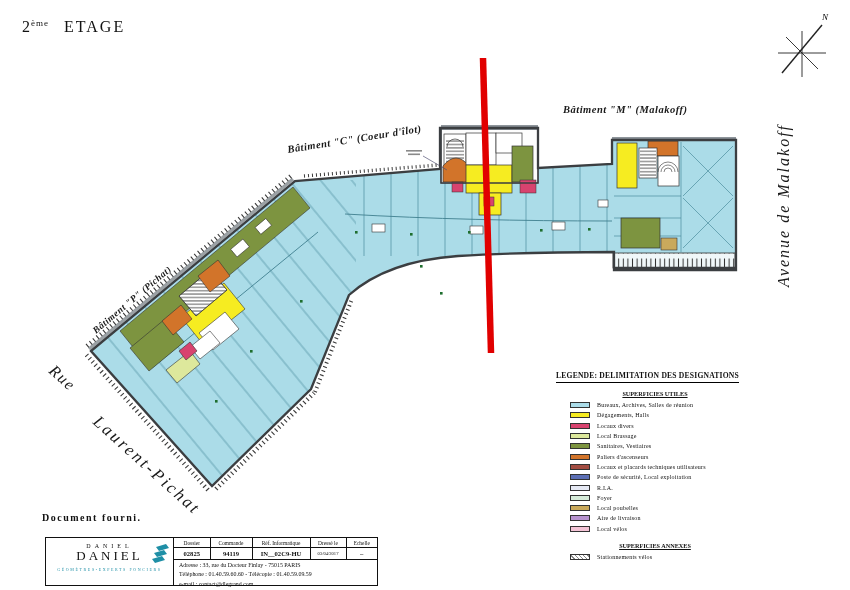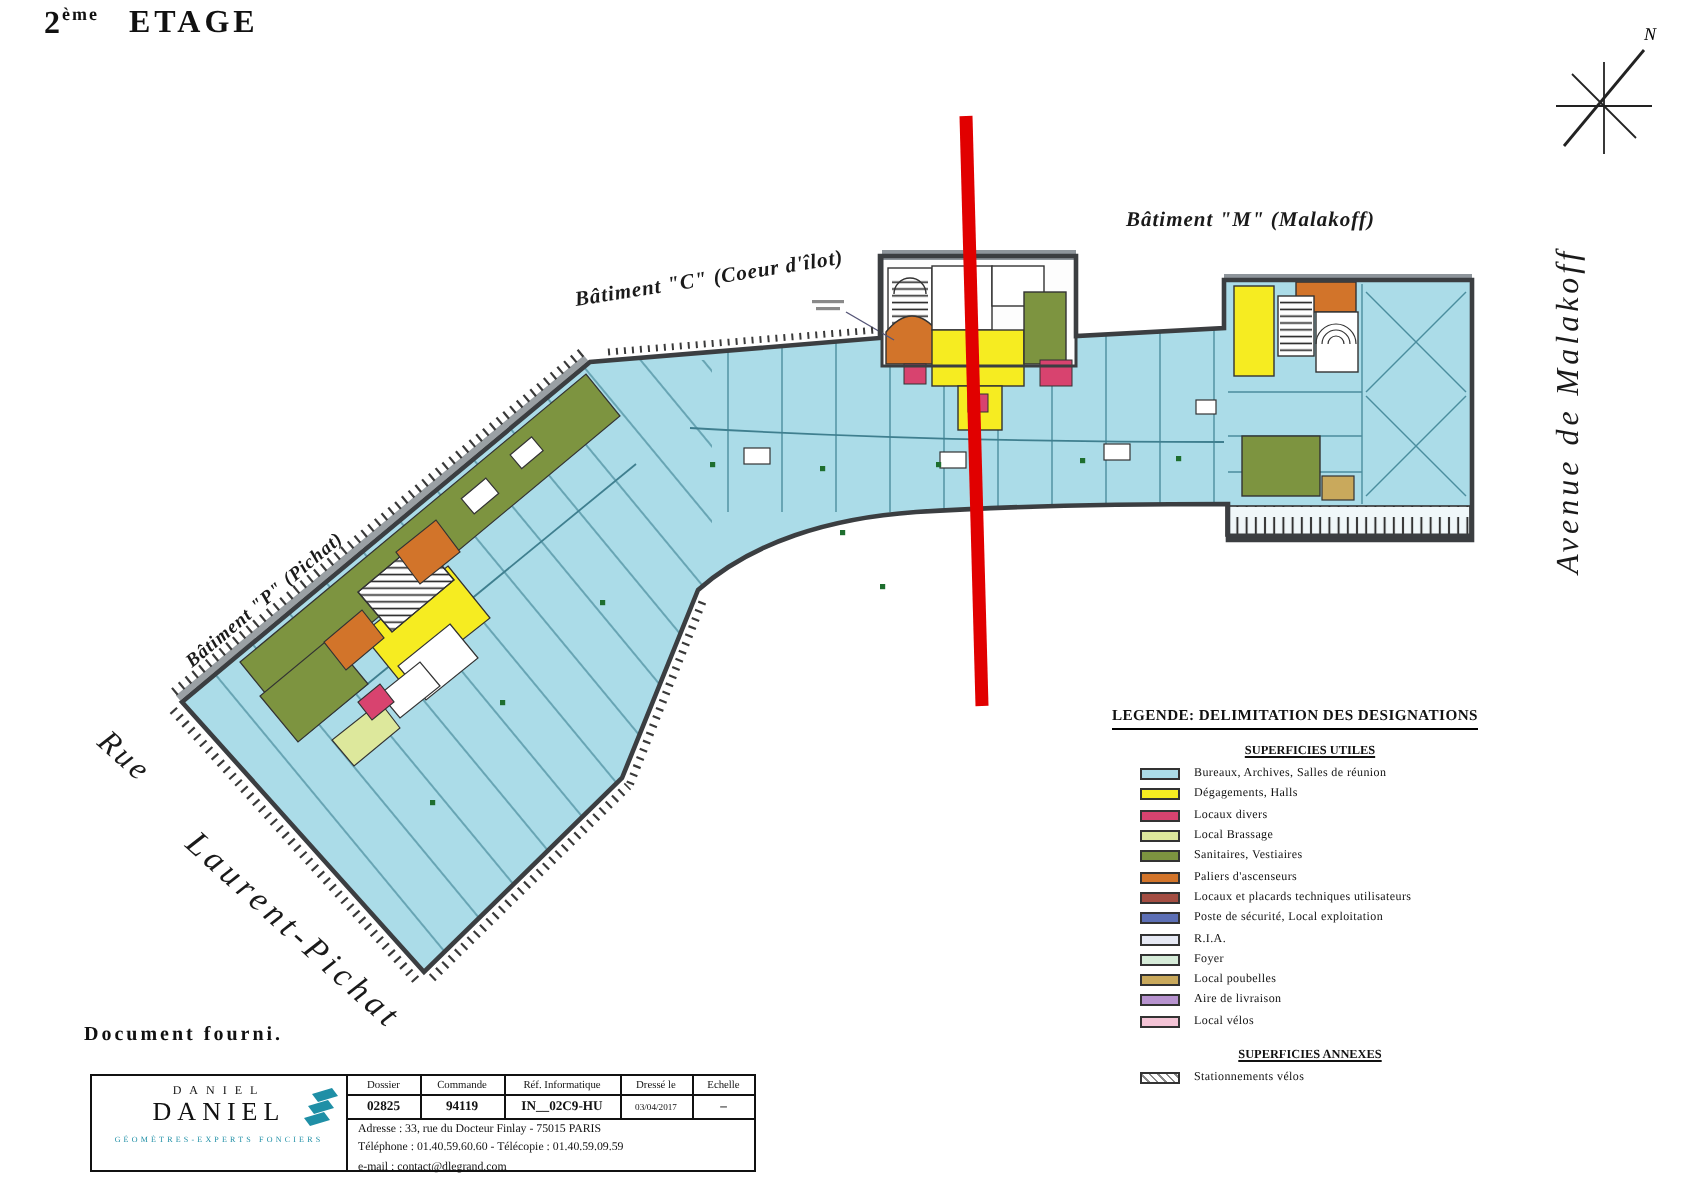--- a/index.html
+++ b/index.html
@@ -1,25 +1,25 @@
 <!DOCTYPE html>
 <html><head>
 <meta charset="utf-8">
 <style>
   html,body{margin:0;padding:0;}
   body{width:850px;height:590px;position:relative;background:#ffffff;overflow:hidden;
        font-family:"Liberation Serif",serif;color:#111;}
   
-  .page-title{position:absolute;left:22px;top:2px;font-size:16px;font-weight:bold;letter-spacing:1px;}
+  .page-title{position:absolute;left:22px;top:18px;font-size:16px;font-weight:normal;letter-spacing:1px;}
   .page-title sup{font-size:9px;}
   .page-title .rest{margin-left:10px;letter-spacing:2px;}
   
   svg.plan{position:absolute;left:0;top:0;}
   
-  .legend{position:absolute;left:556px;top:347px;width:240px;}
+  .legend{position:absolute;left:556px;top:364px;width:240px;}
   .legend-title{font-size:7.6px;font-weight:bold;letter-spacing:.2px;border-bottom:1.2px solid #000;
                 padding-bottom:2px;display:inline-block;white-space:nowrap;}
   .legend-sec{font-size:6.2px;font-weight:bold;text-decoration:underline;text-align:center;
               width:130px;margin:7px 0 3px 34px;white-space:nowrap;}
   .legend-sec.annex{margin-top:8px;}
   .lg-items{margin-left:14px;}
   .lg-row{display:flex;align-items:center;height:10.3px;}
   .sw{width:20px;height:6px;border:1px solid #333;margin-right:7px;flex:none;box-sizing:border-box;}
   .sw.hatch{background:repeating-linear-gradient(45deg,#fff,#fff 2px,#888 2px,#888 3px);}
   .lb{font-size:6px;white-space:nowrap;letter-spacing:.2px;}

